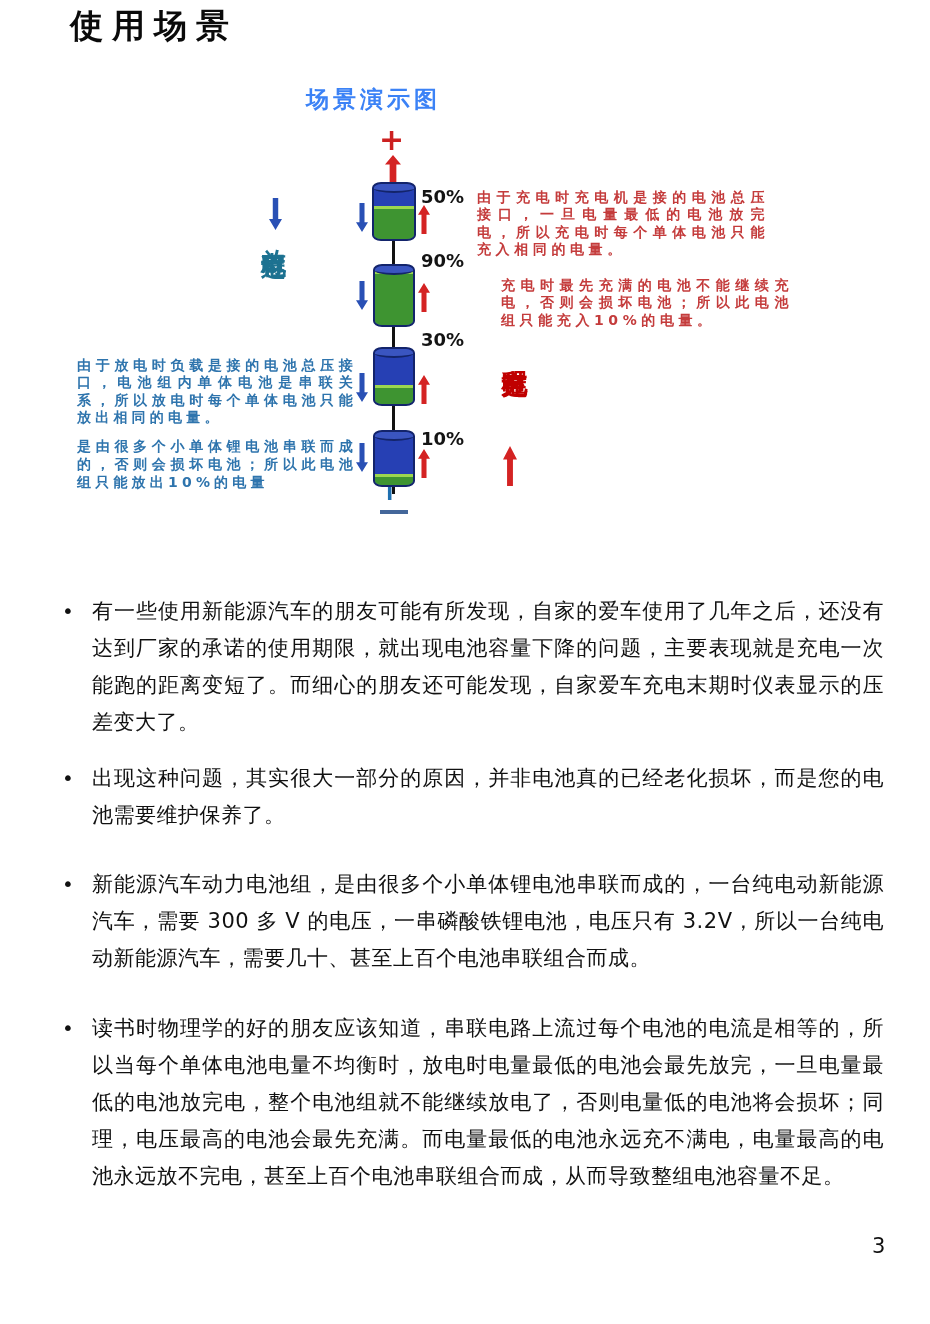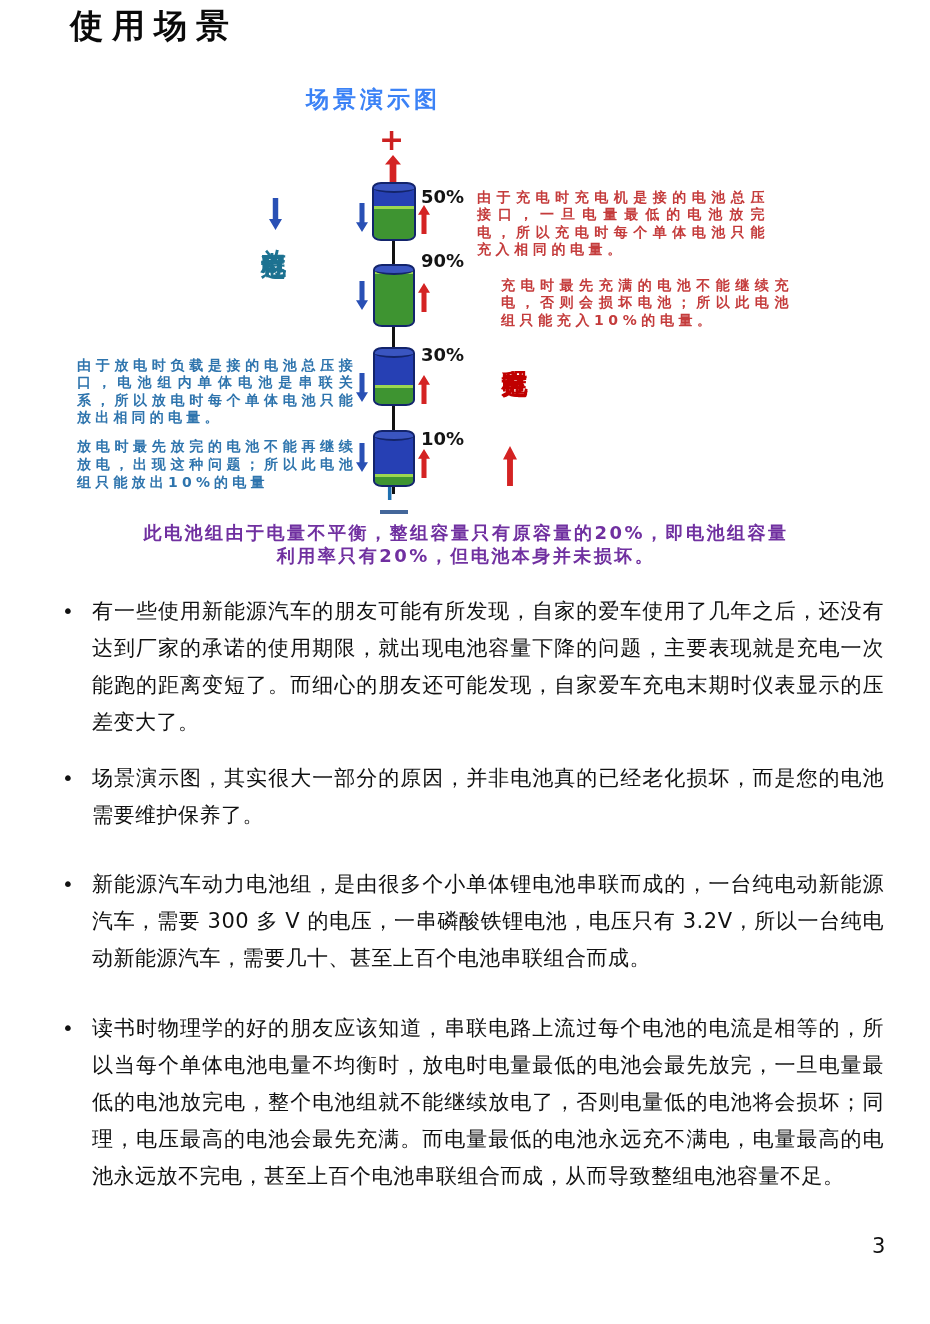--- a/index.html
+++ b/index.html
@@ -21,21 +21,21 @@
 
   .battery { position:absolute; width:40px; background:#2640b4; border:2px solid #13246b; border-radius:9px/6px; overflow:hidden; z-index:2; }
   .b1 { left:372px; top:182px; height:55px; }
   .b2 { left:373px; top:264px; height:59px; width:38px; }
   .b3 { left:373px; top:347px; height:55px; width:38px; }
   .b4 { left:373px; top:430px; height:53px; width:38px; }
   .batt-fill { position:absolute; bottom:0; left:0; right:0; background:#3e9431; border-top:3px solid #9cd64f; }
   .batt-cap { position:absolute; top:-1px; left:-1px; right:-1px; height:8px; border-radius:50%; background:#3a55c0; border-bottom:2px solid #13246b; }
 
   .pct { position:absolute; left:421px; font-size:18px; font-weight:bold; color:#141414; }
-  .p1 { top:186px;text-align:right; } .p2 { top:250px; } .p3 { top:344px; } .p4 { top:428px; }
+  .p1 { top:186px;text-align:right; } .p2 { top:250px; } .p3 { top:329px; } .p4 { top:428px; }
 
   .arr { position:absolute; }
   .arr.red { background:#d42323; }
   .arr.blue { background:#2950b5; }
   .arr.up { clip-path:polygon(50% 0%, 100% 34%, 71% 34%, 71% 100%, 29% 100%, 29% 34%, 0% 34%); }
   .arr.down { clip-path:polygon(50% 100%, 100% 66%, 71% 66%, 71% 0%, 29% 0%, 29% 66%, 0% 66%); }
   .side { width:12px; height:29px; }
   .la1 { left:356px; top:203px; } .la2 { left:356px; top:281px; } .la3 { left:356px; top:373px; } .la4 { left:356px; top:443px; }
   .ra1 { left:418px; top:205px; } .ra2 { left:418px; top:283px; } .ra3 { left:418px; top:375px; } .ra4 { left:418px; top:449px; }
   .top-arrow { left:385px; top:155px; width:16px; height:28px; }
@@ -119,35 +119,31 @@
 
   <div class="abs arr blue down discharge-arrow"></div>
   <div class="vtext discharge-label">放电过程</div>
 
   <div class="vtext charge-label">充电过程</div>
   <div class="abs arr red up charge-arrow"></div>
 
   <div class="note red nr1">由于充电时充电机是接的电池总压接口，一旦电量最低的电池放完电，所以充电时每个单体电池只能充入相同的电量。</div>
   <div class="note red nr2">充电时最先充满的电池不能继续充电，否则会损坏电池；所以此电池组只能充入10%的电量。</div>
   <div class="note blue nl1">由于放电时负载是接的电池总压接口，电池组内单体电池是串联关系，所以放电时每个单体电池只能放出相同的电量。</div>
-  <div class="note blue nl2">放电时最先放完的电池不能再继续放电，出现这种问题；所以此电池组只能放出10%的电量</div>
+  <div class="note blue nl2">是由很多个小单体锂电池串联而成的，否则会损坏电池；所以此电池组只能放出10%的电量</div>
 
-  <div class="abs caption">
-    <div>此电池组由于电量不平衡，整组容量只有原容量的20%，即电池组容量</div>
-    <div>利用率只有20%，但电池本身并未损坏。</div>
-  </div>
 
   <div class="abs bullets">
     <div class="bullet m1">
       <span class="dot">•</span>
       <div class="btxt">有一些使用新能源汽车的朋友可能有所发现，自家的爱车使用了几年之后，还没有达到厂家的承诺的使用期限，就出现电池容量下降的问题，主要表现就是充电一次能跑的距离变短了。而细心的朋友还可能发现，自家爱车充电末期时仪表显示的压差变大了。</div>
     </div>
     <div class="bullet m2">
       <span class="dot">•</span>
-      <div class="btxt">场景演示图，其实很大一部分的原因，并非电池真的已经老化损坏，而是您的电池需要维护保养了。</div>
+      <div class="btxt">出现这种问题，其实很大一部分的原因，并非电池真的已经老化损坏，而是您的电池需要维护保养了。</div>
     </div>
     <div class="bullet m3">
       <span class="dot">•</span>
       <div class="btxt">新能源汽车动力电池组，是由很多个小单体锂电池串联而成的，一台纯电动新能源汽车，需要 300 多 V 的电压，一串磷酸铁锂电池，电压只有 3.2V，所以一台纯电动新能源汽车，需要几十、甚至上百个电池串联组合而成。</div>
     </div>
     <div class="bullet">
       <span class="dot">•</span>
       <div class="btxt">读书时物理学的好的朋友应该知道，串联电路上流过每个电池的电流是相等的，所以当每个单体电池电量不均衡时，放电时电量最低的电池会最先放完，一旦电量最低的电池放完电，整个电池组就不能继续放电了，否则电量低的电池将会损坏；同理，电压最高的电池会最先充满。而电量最低的电池永远充不满电，电量最高的电池永远放不完电，甚至上百个电池串联组合而成，从而导致整组电池容量不足。</div>
     </div>
   </div>

